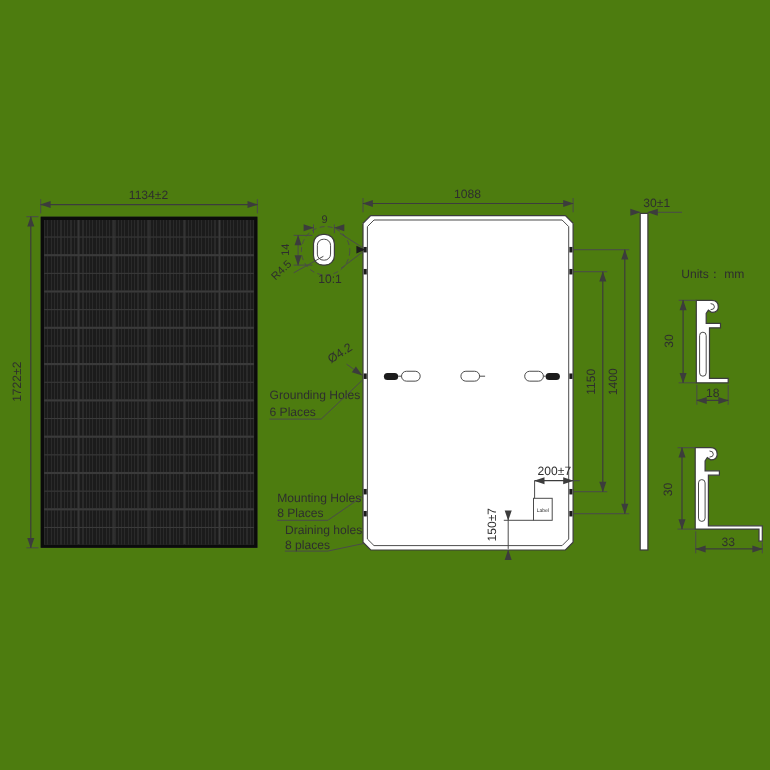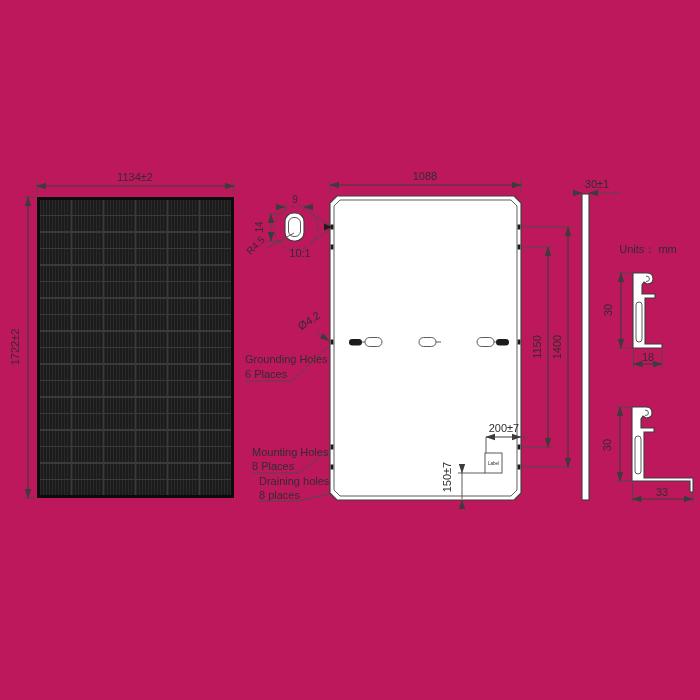--- a/index.html
+++ b/index.html
@@ -1,16 +1,16 @@
 <!DOCTYPE html>
 <html style="--line: #3c3c3c;"><head>
 <meta charset="utf-8">
 <style>
   html,body{margin:0;padding:0;background:#fff;}
-  #canvas{position:relative;width:700px;height:700px;background:#be185d;overflow:hidden;
+  #canvas{position:relative;width:700px;height:700px;background:#4d7c0f;overflow:hidden;
           font-family:"Liberation Sans",sans-serif;}
   
   #panel{position:absolute;left:37px;top:197px;width:197px;height:301px;
          box-sizing:border-box;background:#3a3a3a;border:3px solid #0b0b0b;
          display:grid;gap:1.5px;}
   #panel .cell{background-color:#1b1b1b;
     background-image:repeating-linear-gradient(90deg, rgba(70,70,70,.35) 0 1px, transparent 1px 3px);}
   
   svg{position:absolute;left:0;top:0;}
   .ln{stroke:#3c3c3c;stroke-width:1.1;fill:none;}

